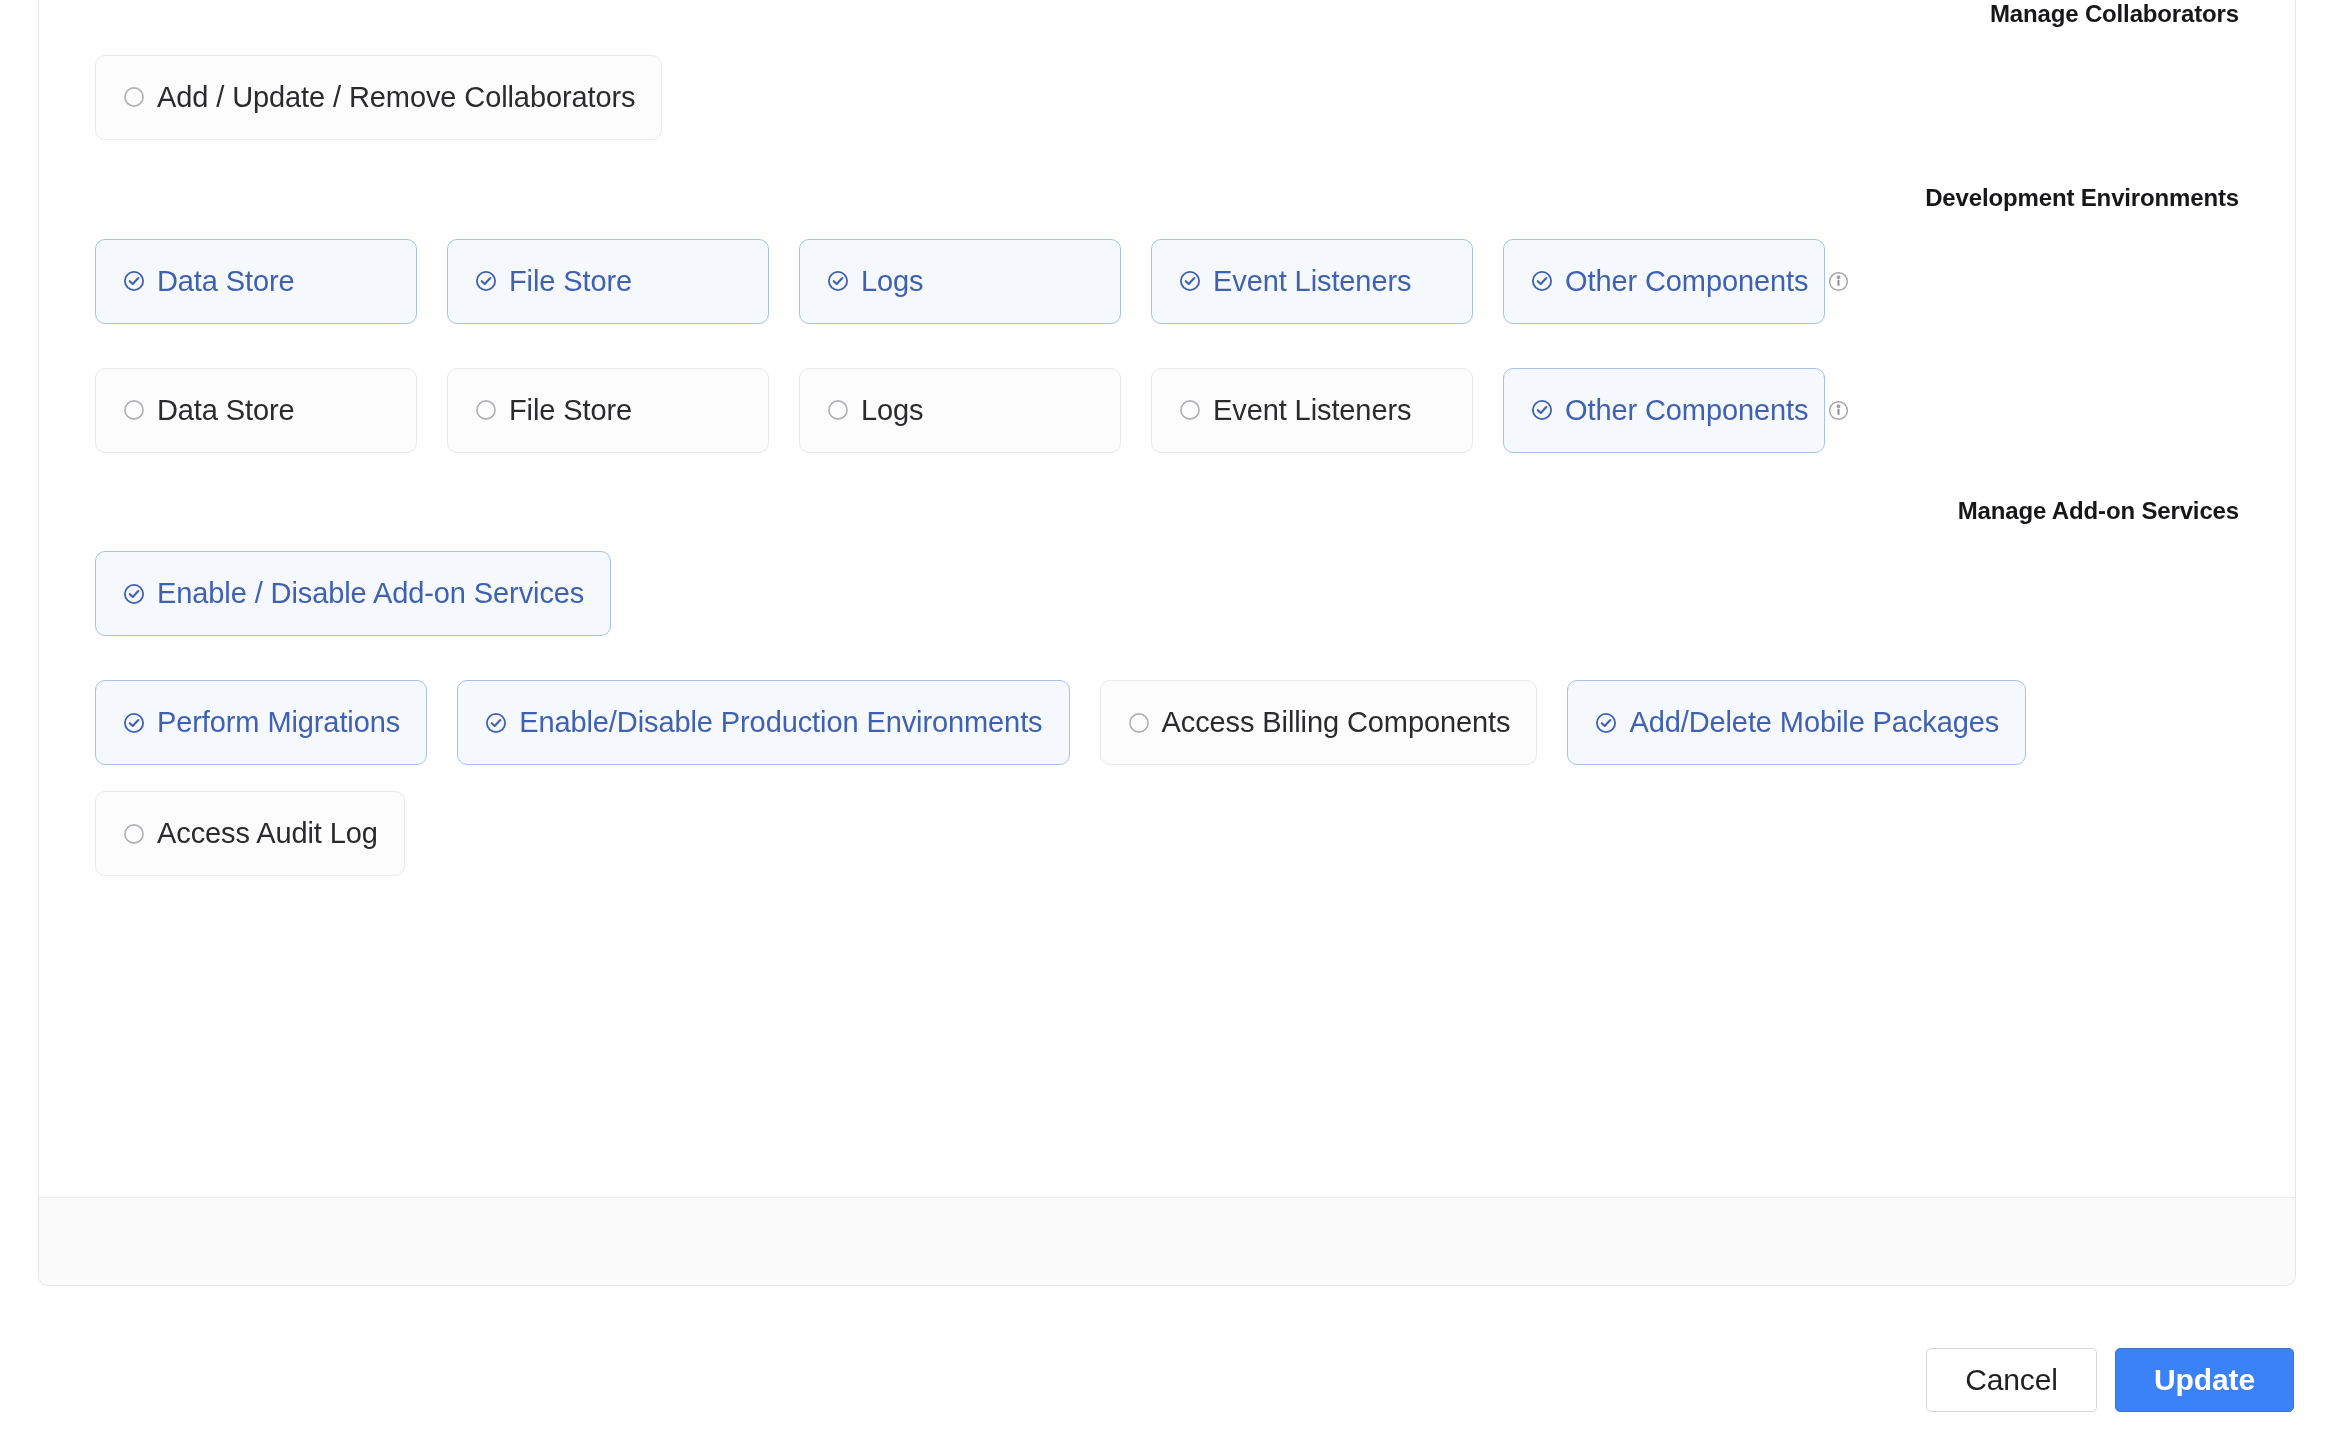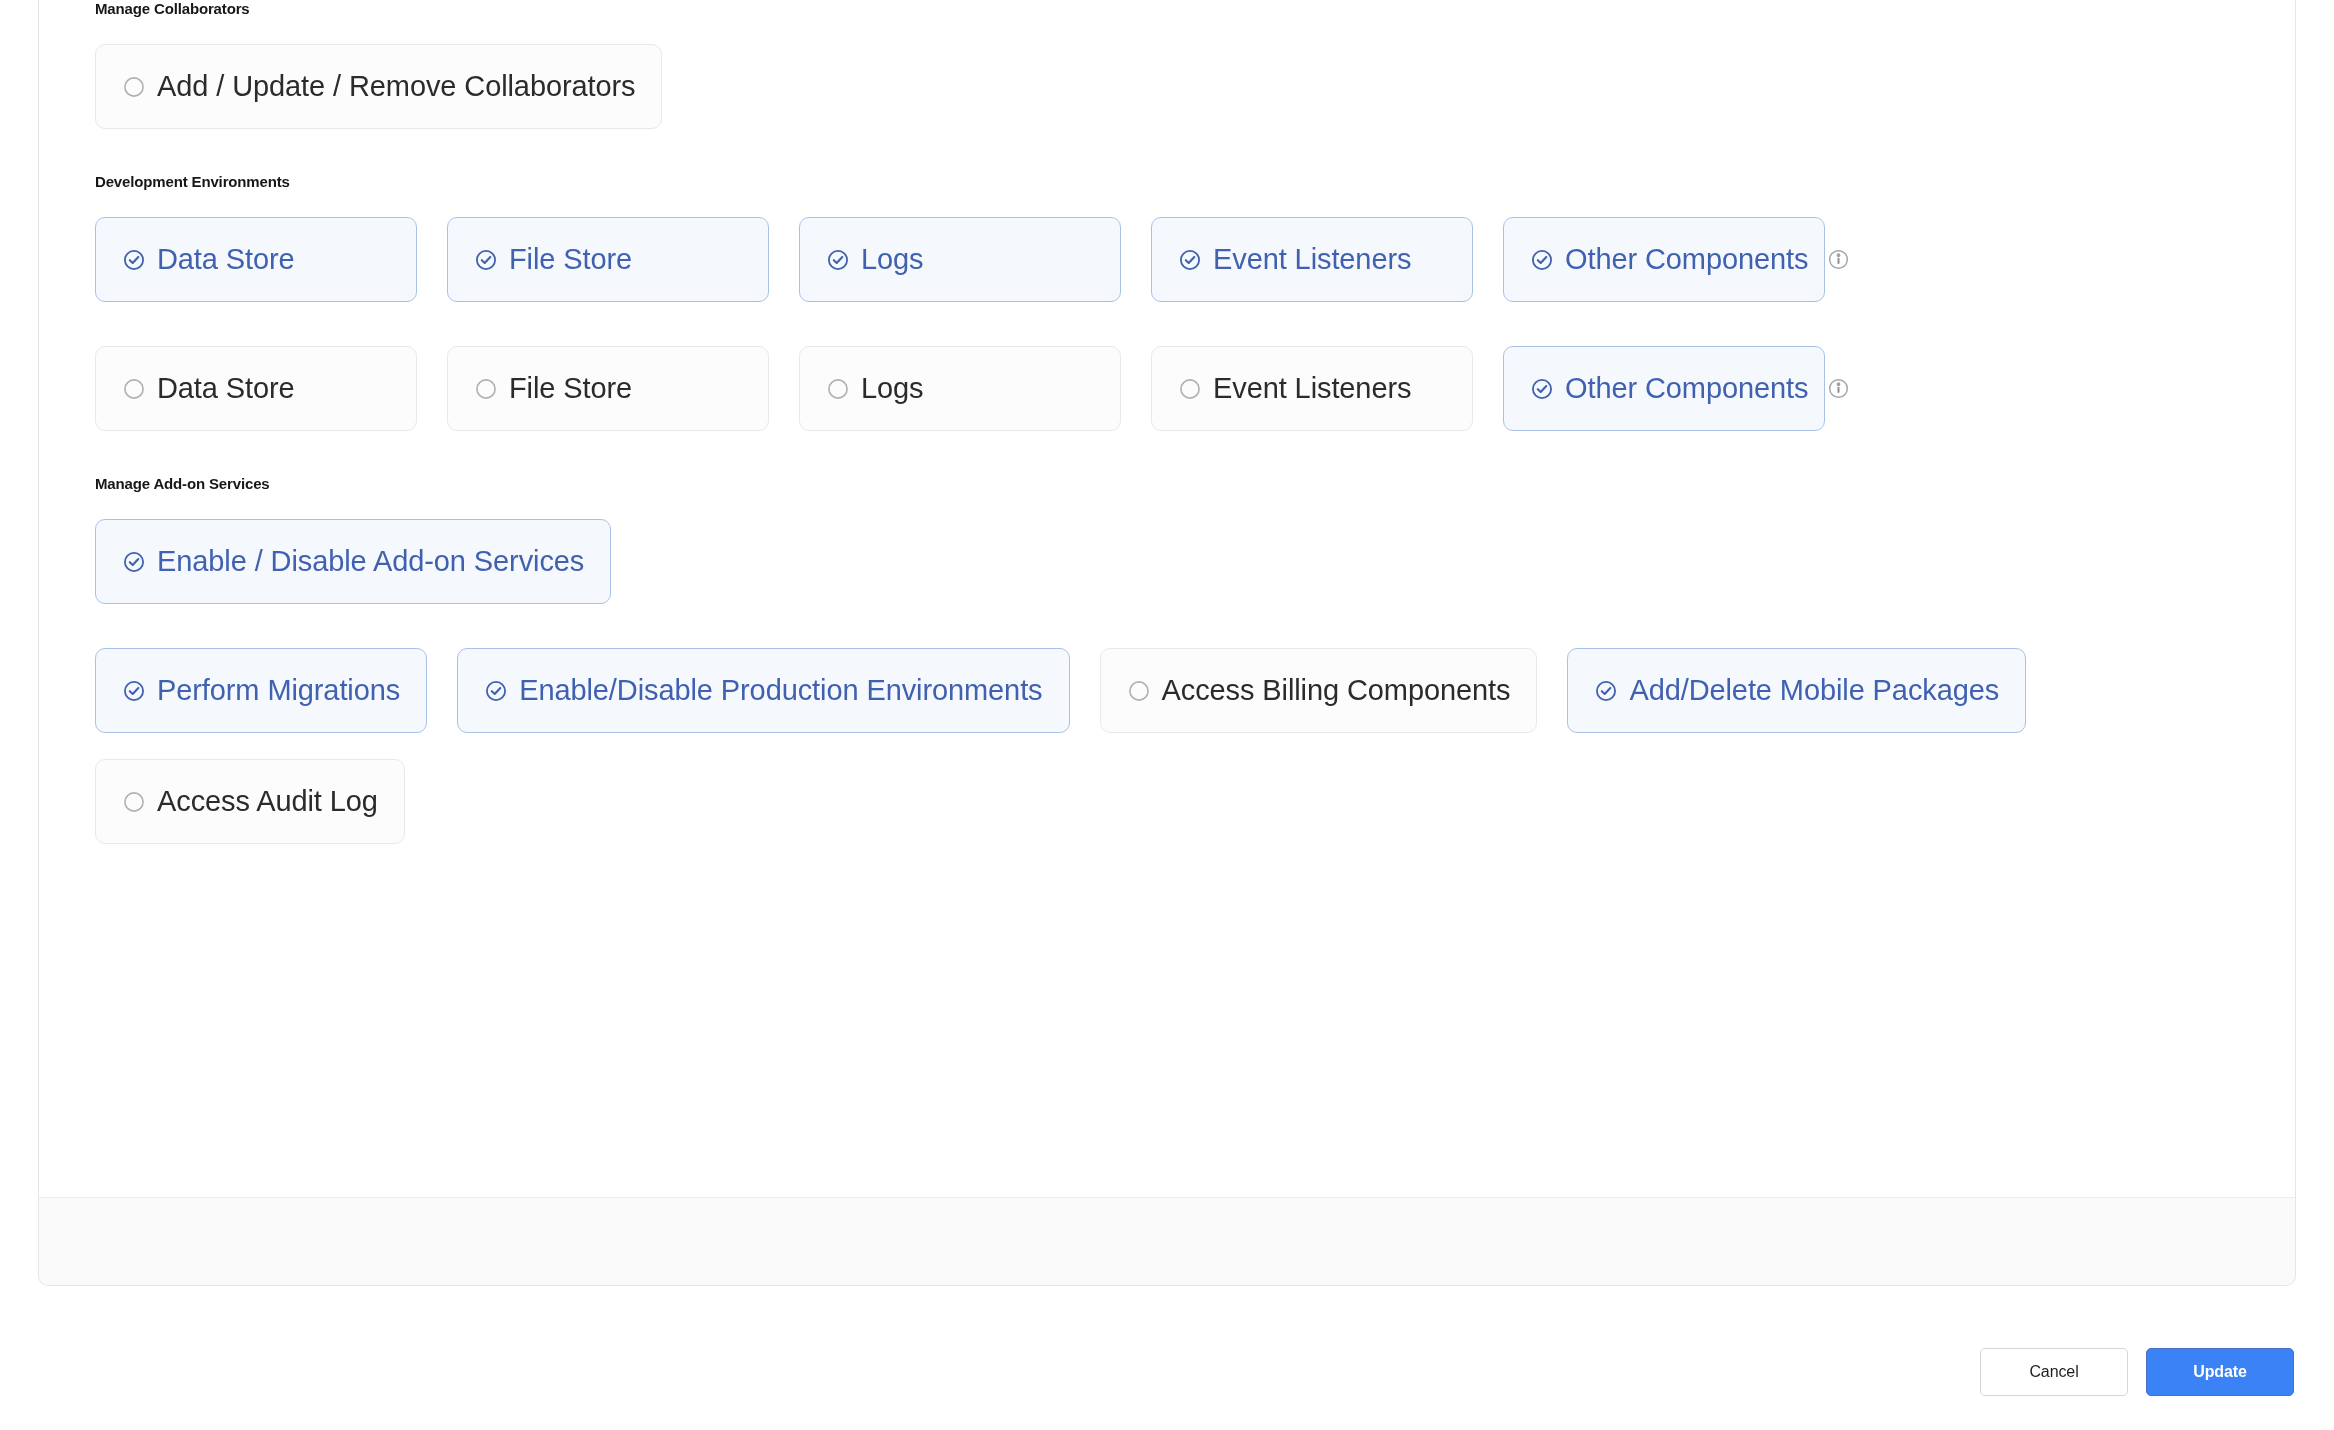--- a/index.html
+++ b/index.html
@@ -49,26 +49,27 @@
     background: #fafafb;
     border-top: 1px solid #ededf0;
     border-radius: 0 0 10px 10px;
   }
 
   
   .section { margin-bottom: 0; }
   .section + .section { margin-top: 44px; }
 
   .section-title {
-    font-size: 15px;
+    font-size: 24px;
     font-weight: bold;
     color: #171719;
     letter-spacing: -0.15px;
     margin-bottom: 26px;
     line-height: 1.2;
+    text-align: right;
   }
 
   .chip-row {
     display: flex;
     flex-wrap: wrap;
     gap: 30px;
     row-gap: 26px;
     align-items: flex-start;
   }
 
@@ -131,25 +132,25 @@
   .actions {
     position: absolute;
     right: 40px;
     top: 1348px;
     display: flex;
     align-items: center;
     gap: 18px;
   }
 
   .btn {
-    height: 48px;
+    height: 64px;
     min-width: 148px;
     padding: 0 38px;
     border-radius: 5px;
-    font-size: 16px;
+    font-size: 30px;
     font-family: "Liberation Sans", sans-serif;
     letter-spacing: -0.1px;
     cursor: pointer;
     display: flex;
     align-items: center;
     justify-content: center;
   }
 
   .btn-cancel {
     background: #ffffff;

